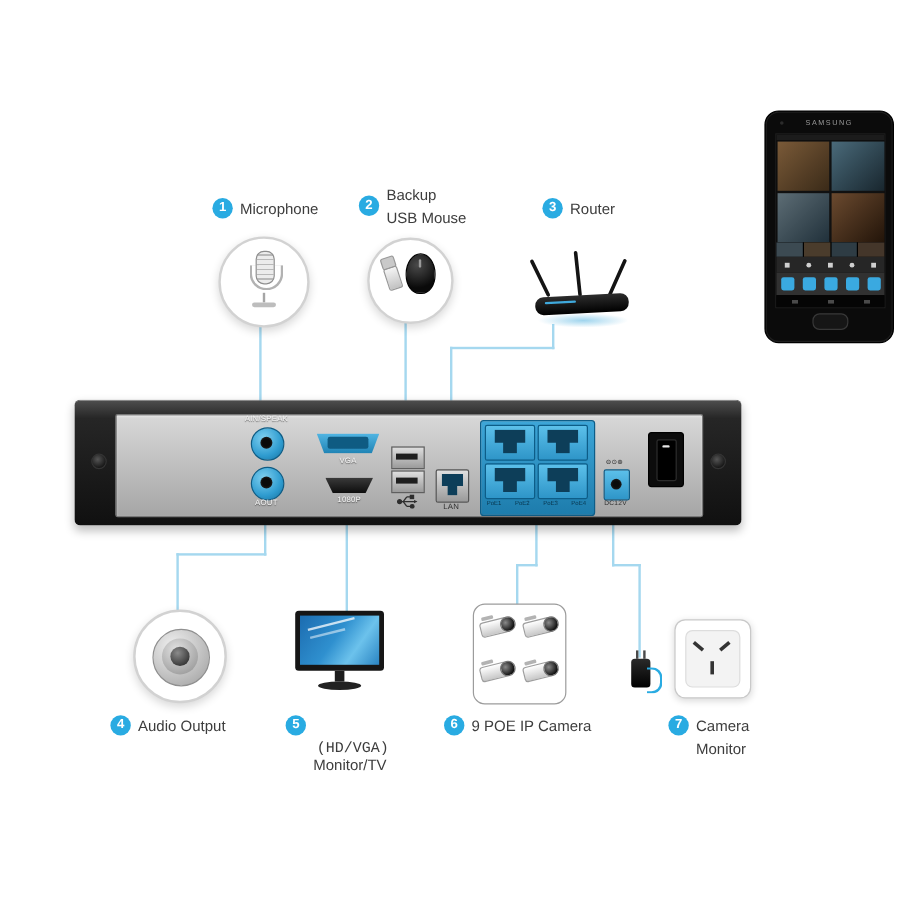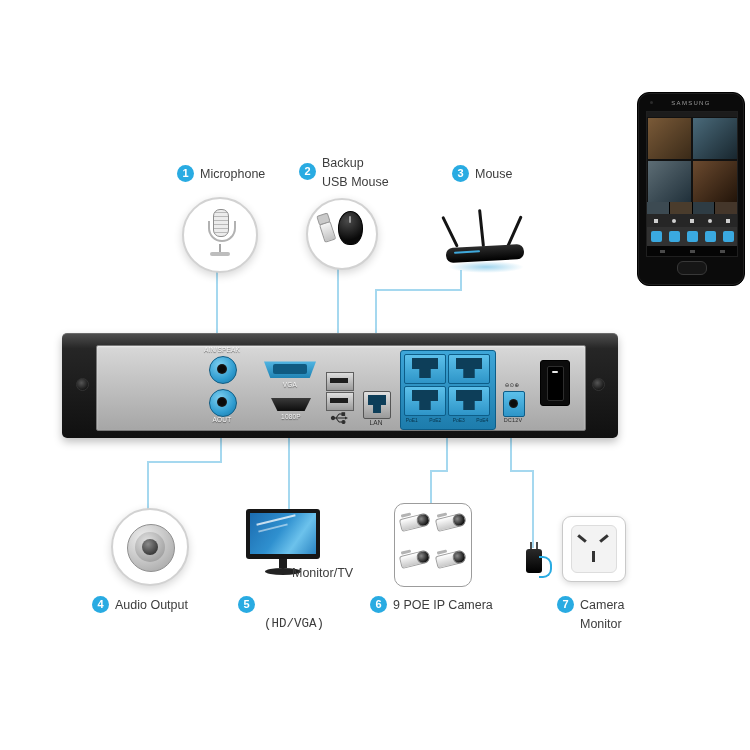--- a/index.html
+++ b/index.html
@@ -138,21 +138,21 @@
   </div>
 
   <span class="badge" style="left:177px;top:165px;">1</span>
   <span class="lbl" style="left:200px;top:167px;">Microphone</span>
 
   <span class="badge" style="left:299px;top:163px;">2</span>
   <span class="lbl" style="left:322px;top:156px;">Backup</span>
   <span class="lbl" style="left:322px;top:175px;">USB Mouse</span>
 
   <span class="badge" style="left:452px;top:165px;">3</span>
-  <span class="lbl" style="left:475px;top:167px;">Mouse</span>
+  <span class="lbl" style="left:475px;top:167px;">Router</span>
 
   <div class="ring" style="left:182px;top:197px;width:72px;height:72px;">
     <div style="position:absolute;left:0;top:0;width:100%;height:100%;">
       <span style="position:absolute;left:29px;top:10px;width:14px;height:26px;border-radius:7px;border:1px solid #8e8e8e;
                    background:repeating-linear-gradient(0deg,#ececec 0 3px,#b9b9b9 3px 4px);display:block;"></span>
       <span style="position:absolute;left:24px;top:22px;width:24px;height:19px;border:2px solid #b2b2b2;border-top:none;
                    border-radius:0 0 14px 14px;display:block;"></span>
       <span style="position:absolute;left:35px;top:45px;width:2px;height:8px;background:#a5a5a5;display:block;"></span>
       <span style="position:absolute;left:26px;top:53px;width:20px;height:4px;background:#bdbdbd;border-radius:2px;display:block;"></span>
     </div>
@@ -211,21 +211,21 @@
     <span style="position:absolute;left:8px;top:8px;width:44px;height:46px;background:#f3f3f3;border:1px solid #ddd;border-radius:6px;display:block;"></span>
     <span style="position:absolute;left:14px;top:20px;width:10px;height:3px;background:#333;transform:rotate(40deg);display:block;"></span>
     <span style="position:absolute;left:36px;top:20px;width:10px;height:3px;background:#333;transform:rotate(-40deg);display:block;"></span>
     <span style="position:absolute;left:29px;top:34px;width:3px;height:11px;background:#333;display:block;"></span>
   </div>
 
   <span class="badge" style="left:92px;top:596px;">4</span>
   <span class="lbl" style="left:115px;top:598px;">Audio Output</span>
 
   <span class="badge" style="left:238px;top:596px;">5</span>
-  <span class="lbl" style="left:261px;top:566px;margin-left:31px;">Monitor/TV</span>
+  <span class="lbl" style="left:261px;top:631px;">Monitor/TV</span>
   <span class="lbl" style="left:264px;top:617px;font-family:Liberation Mono, monospace;">(HD/VGA)</span>
 
   <span class="badge" style="left:370px;top:596px;">6</span>
   <span class="lbl" style="left:393px;top:598px;">9 POE IP Camera</span>
 
   <span class="badge" style="left:557px;top:596px;">7</span>
   <span class="lbl" style="left:580px;top:598px;">Camera</span>
   <span class="lbl" style="left:580px;top:617px;">Monitor</span>
 
   <div class="abs" style="left:637px;top:92px;width:106px;height:192px;background:#0b0b0b;border:1px solid #000;border-radius:12px;box-shadow:inset 0 0 0 1px #1f1f1f;">

